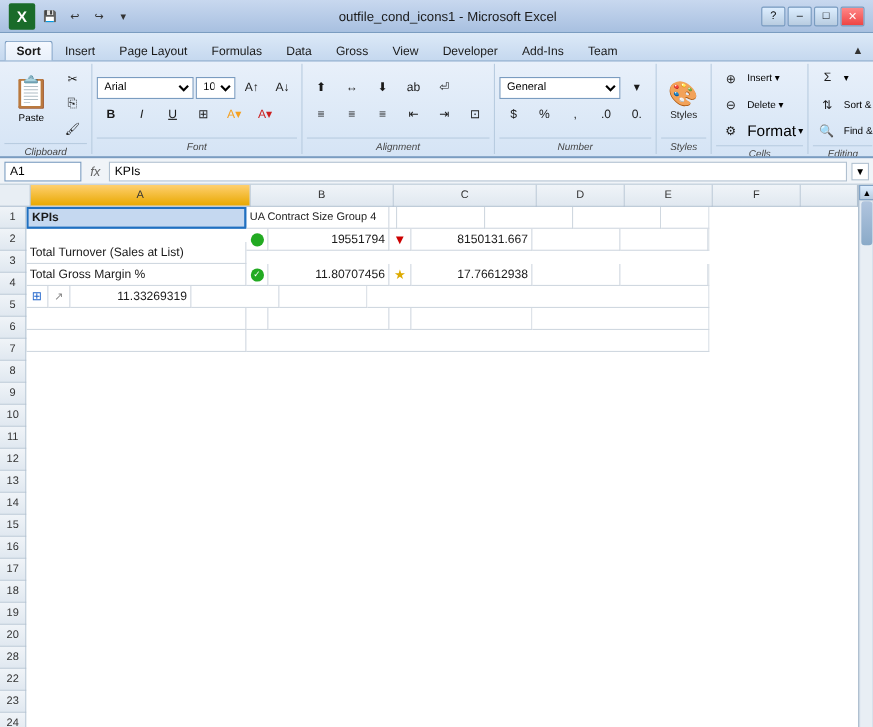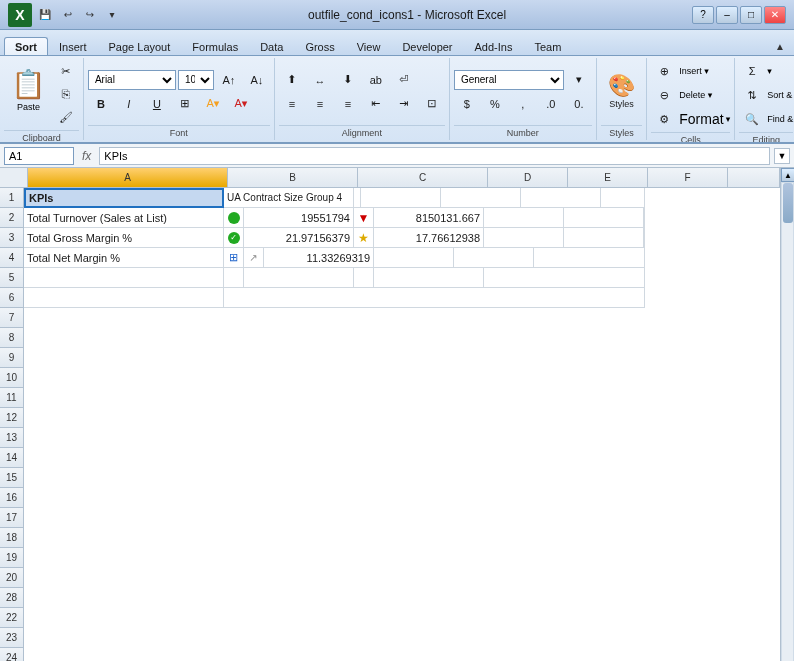--- a/index.html
+++ b/index.html
@@ -78,20 +78,21 @@
       padding: 2px 0;
     }
     .ribbon-group-label {
       font-size: 9px;
       color: #444;
       padding-bottom: 2px;
       border-top: 1px solid #b8cce0;
       width: 100%;
       text-align: center;
       padding-top: 2px;
+      font-style: italic;
     }
     .ribbon-btn {
       display: flex;
       flex-direction: column;
       align-items: center;
       justify-content: center;
       padding: 2px 6px;
       min-width: 36px;
       height: 56px;
       cursor: pointer;
@@ -470,51 +471,50 @@
             <div class="cell selected-cell" style="width:200px;min-width:200px;font-weight:bold;">KPIs</div>
             <div class="cell" style="width:130px;min-width:130px;font-size:10px;">UA Contract Size Group 4</div>
             <div class="cell" style="width:0px;min-width:0px;"></div>
             <div class="cell" style="width:80px;min-width:80px;"></div>
             <div class="cell" style="width:80px;min-width:80px;"></div>
             <div class="cell" style="width:80px;min-width:80px;"></div>
             <div style="flex:1;border-right:1px solid #d0d8e0;border-bottom:1px solid #d0d8e0;height:20px;background:white;"></div>
           </div>
 
           <div class="grid-row">
-            <div class="cell" style="width:200px;min-width:200px;">Total Turnover (Sales at List)</div>
+            <div class="cell" style="width:200px;min-width:200px;margin-top:12px;">Total Turnover (Sales at List)</div>
             <div class="cell" style="width:20px;min-width:20px;justify-content:center;padding:0;">
               <span style="width:12px;height:12px;background:#22aa22;border-radius:50%;display:inline-block;"></span>
             </div>
             <div class="cell number-cell" style="width:110px;min-width:110px;">19551794</div>
             <div class="cell" style="width:20px;min-width:20px;justify-content:center;padding:0;">
               <span class="icon-arrow-red">▼</span>
             </div>
             <div class="cell number-cell" style="width:110px;min-width:110px;">8150131.667</div>
             <div class="cell" style="width:80px;min-width:80px;"></div>
             <div class="cell" style="width:80px;min-width:80px;"></div>
             <div style="flex:1;border-right:1px solid #d0d8e0;border-bottom:1px solid #d0d8e0;height:20px;background:white;"></div>
           </div>
 
           <div class="grid-row">
             <div class="cell" style="width:200px;min-width:200px;">Total Gross Margin %</div>
             <div class="cell" style="width:20px;min-width:20px;justify-content:center;padding:0;">
               <span style="width:12px;height:12px;background:#22aa22;border-radius:50%;display:inline-flex;align-items:center;justify-content:center;color:white;font-size:8px;">✓</span>
             </div>
-            <div class="cell number-cell" style="width:110px;min-width:110px;">21.97156379</div>
+            <div class="cell number-cell" style="width:110px;min-width:110px;">11.80707456</div>
             <div class="cell" style="width:20px;min-width:20px;justify-content:center;padding:0;">
               <span class="icon-star-yellow">★</span>
             </div>
             <div class="cell number-cell" style="width:110px;min-width:110px;">17.76612938</div>
             <div class="cell" style="width:80px;min-width:80px;"></div>
             <div class="cell" style="width:80px;min-width:80px;"></div>
             <div style="flex:1;border-right:1px solid #d0d8e0;border-bottom:1px solid #d0d8e0;height:20px;background:white;"></div>
           </div>
 
           <div class="grid-row">
-            <div class="cell" style="width:200px;min-width:200px;">Total Net Margin %</div>
             <div class="cell" style="width:20px;min-width:20px;justify-content:center;padding:0;">
               <span class="icon-grid-blue">⊞</span>
             </div>
             <div class="cell" style="width:20px;min-width:20px;justify-content:center;padding:0;">
               <span class="icon-arrow-gray" style="color:#888;font-size:10px;">↗</span>
             </div>
             <div class="cell number-cell" style="width:110px;min-width:110px;">11.33269319</div>
             <div class="cell" style="width:80px;min-width:80px;"></div>
             <div class="cell" style="width:80px;min-width:80px;"></div>
             <div style="flex:1;border-right:1px solid #d0d8e0;border-bottom:1px solid #d0d8e0;height:20px;background:white;"></div>

